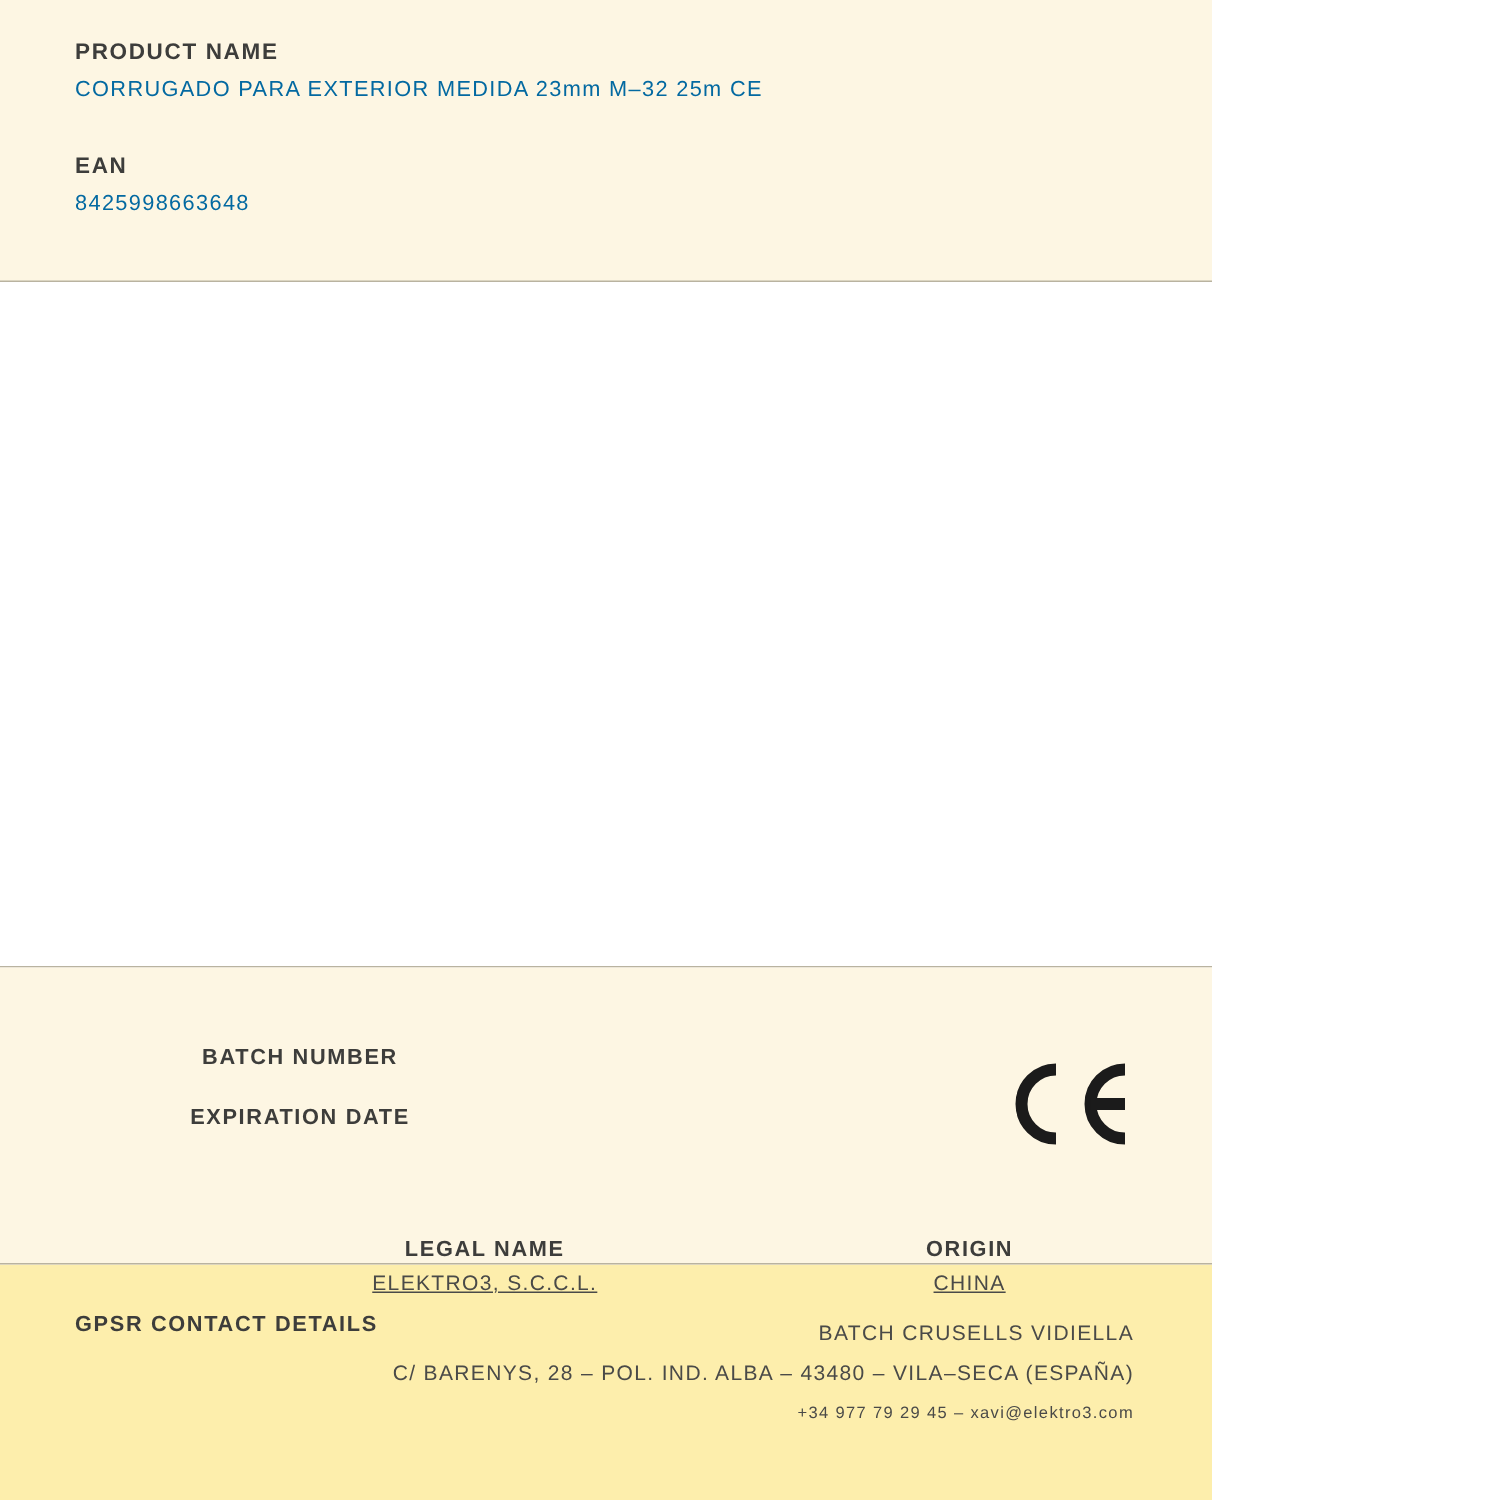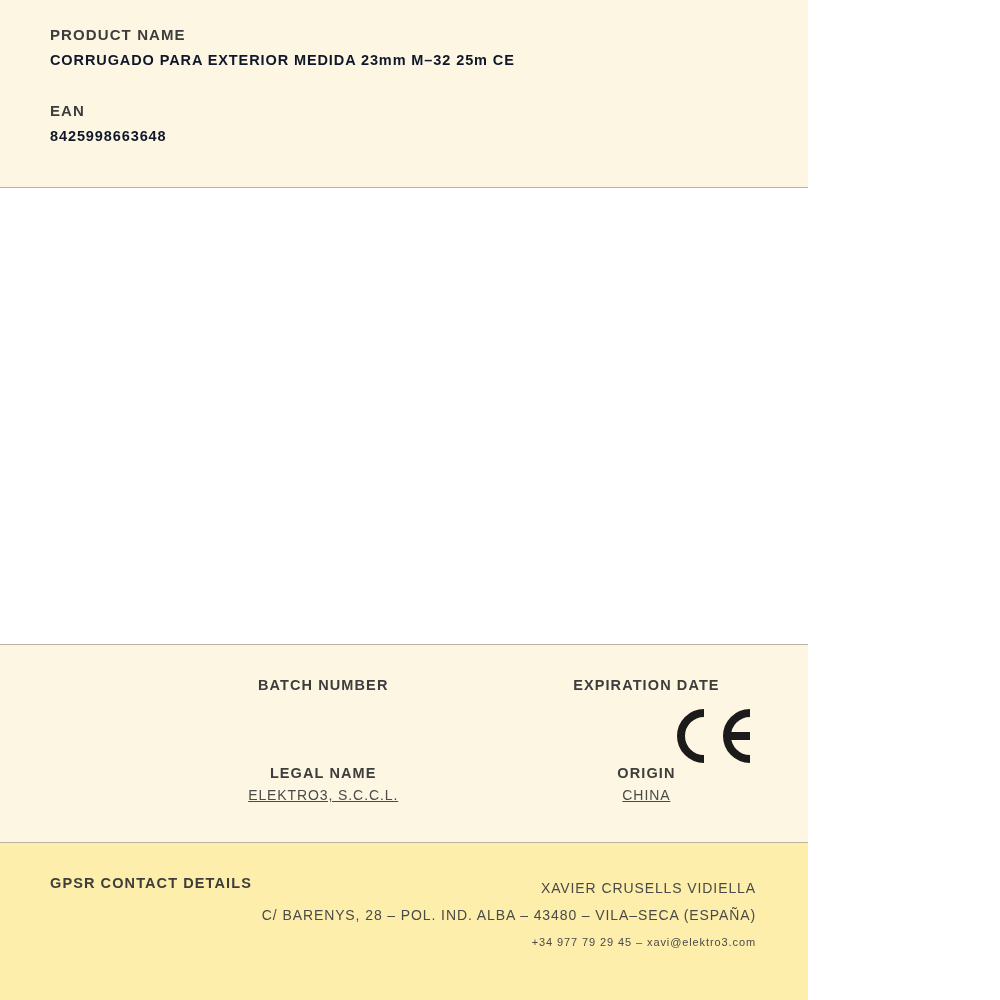--- a/index.html
+++ b/index.html
@@ -32,23 +32,22 @@
   .field-label {
     font-size: 15px;
     font-weight: bold;
     letter-spacing: 1.1px;
     color: #3d3d3b;
     margin: 0 0 9px 0;
   }
   .field-value {
     font-size: 14.5px;
     letter-spacing: 0.9px;
-    color: #0f172a;
+    color: #0369a1;
     margin: 0;
-    font-weight: bold;
   }
   .field-gap {
     height: 34px;
   }
 
   
   .middle-block {
     background: #ffffff;
     height: 457px;
     border-bottom: 1px solid #b9b3a0;
@@ -84,21 +83,22 @@
   }
   .info-value {
     font-size: 14px;
     letter-spacing: 0.9px;
     color: #4a4a48;
     margin: 6px 0 0 0;
     min-height: 18px;
     text-decoration: underline;
   }
   .row-one {
-    padding-top: 32px;
+    padding-top: 52px;
+    flex-direction: column;
   }
   .row-two {
     padding-top: 48px;
   }
   .ce-mark {
     position: absolute;
     right: 52px;
     top: 60px;
     width: 90px;
     height: 62px;
@@ -179,19 +179,19 @@
         <path d="M84 8 A23 23 0 1 0 84 54" fill="none" stroke="#1b1b1b" stroke-width="8"></path>
         <rect x="61" y="27" width="23" height="8" fill="#1b1b1b"></rect>
       </svg>
     </div>
 
   </div>
 
   <div class="footer-block">
     <div class="footer-label">GPSR CONTACT DETAILS</div>
     <div class="footer-lines">
-      <div>XAVIER CRUSELLS VIDIELLA</div>
+      <div>BATCH CRUSELLS VIDIELLA</div>
       <div>C/ BARENYS, 28 – POL. IND. ALBA – 43480 – VILA–SECA (ESPAÑA)</div>
       <div>+34 977 79 29 45 – xavi@elektro3.com</div>
     </div>
   </div>
 
 </div>
 
 </body></html>

